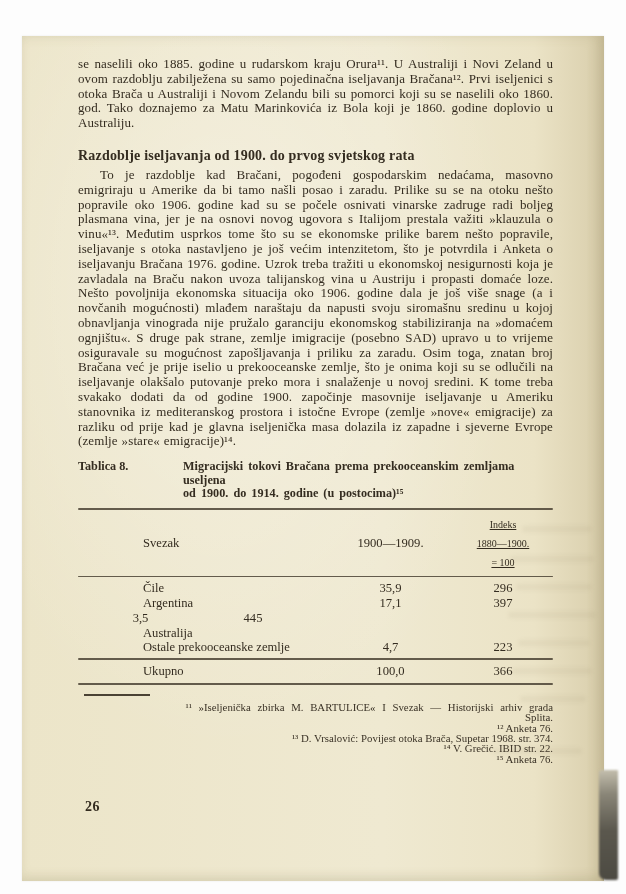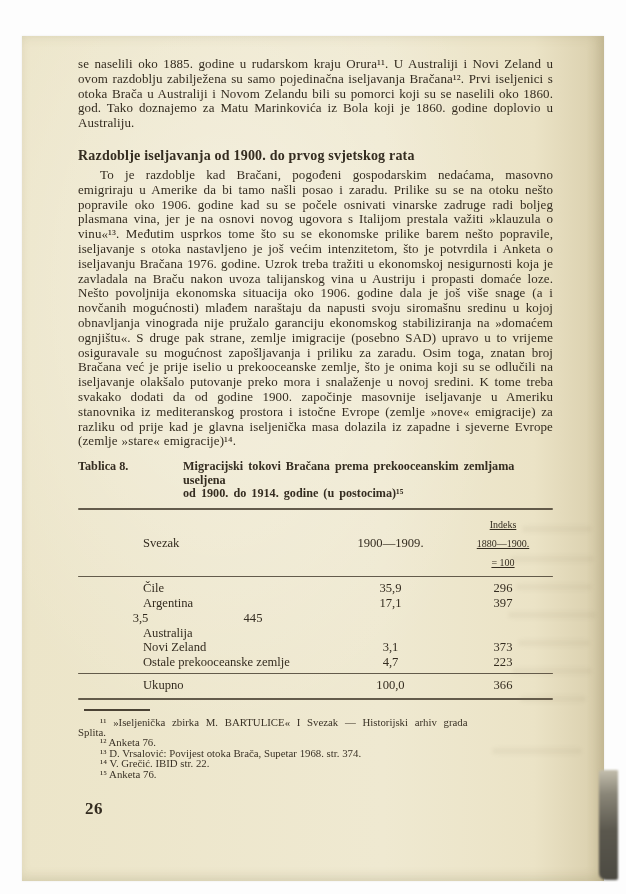--- a/index.html
+++ b/index.html
@@ -37,24 +37,24 @@
   .trow { display:flex; align-items:center; line-height:14.8px; }
   .c1 { flex:1; padding-left:65px; text-align:left; }
   .c2 { width:125px; flex:none; text-align:center; }
   .c3 { width:100px; flex:none; text-align:center; }
   .thead { padding:5px 0 4px 0; }
   .thead .c3 { white-space:pre-line; font-size:10px; line-height:19px;text-decoration:underline; }
   .tbody { padding:4px 0 3px 0; }
   .total-row { padding:4px 0 5px 0; }
   .fn-sep { margin-top:9px; width:66px; height:1.3px; background:#4a4234; margin-left:6px; }
   .footnotes { margin-top:6px; font-size:10.8px; line-height:10.4px; color:#3a3226; }
-  .fn { text-indent:22px; }
+  .fn { text-indent:22px;text-align:right; }
   .fn-first { white-space:pre-line; word-spacing:4px; text-indent:22px; }
   .page-number {
-    position:absolute; left:63px; top:763px; font-size:17px; font-weight:600; letter-spacing:0.5px;
+    position:absolute; left:63px; top:763px; font-size:14px; font-weight:600; letter-spacing:0.5px;
   }
   .edge-shadow {
     position:absolute; left:599px; top:770px; width:19px; height:110px;
     background:linear-gradient(178deg, #c4bfae 0%, #8a8678 22%, #5b584e 55%, #4c4a42 100%);
     filter:blur(1.1px); border-radius:3px 1px 2px 7px;
   }
   .smudge {
     position:absolute; background:#8a7c5d; opacity:0.09; filter:blur(2px); border-radius:3px;
   }
 </style>
@@ -103,25 +103,20 @@
         <div class="trow">
           <span class="c2">3,5</span>
           <span class="c3">445</span>
         </div>
         <div class="trow">
           <span class="c1">Australija</span>
           <span class="c2"></span>
           <span class="c3"></span>
         </div>
         <div class="trow">
-          <span class="c1">Novi Zeland</span>
-          <span class="c2">3,1</span>
-          <span class="c3">373</span>
-        </div>
-        <div class="trow">
           <span class="c1">Ostale prekooceanske zemlje</span>
           <span class="c2">4,7</span>
           <span class="c3">223</span>
         </div>
       </div>
 
       <div class="rule rule-thin"></div>
 
       <div class="trow total-row">
         <span class="c1">Ukupno</span>

